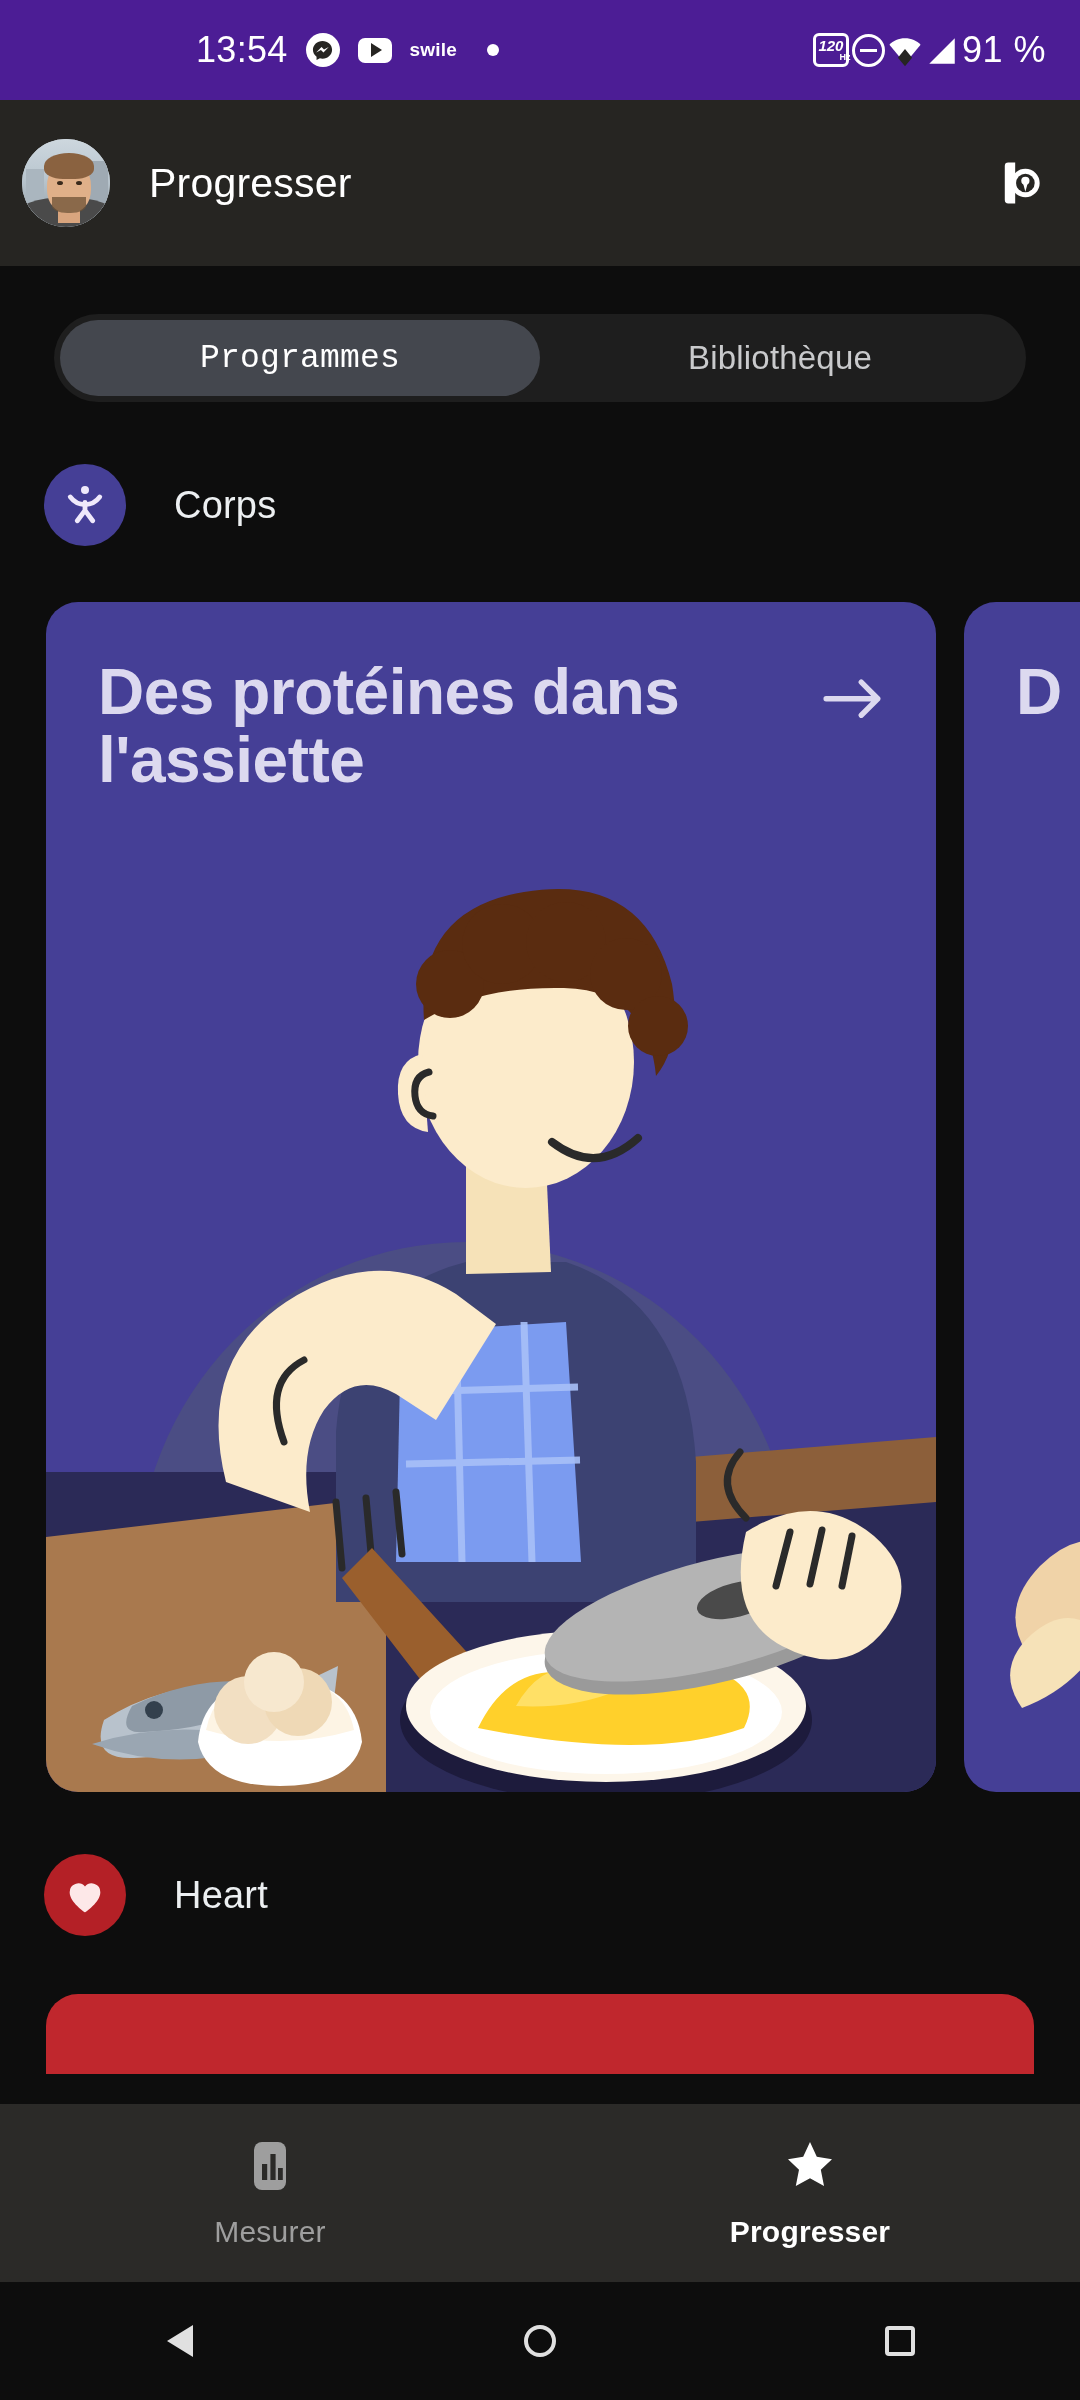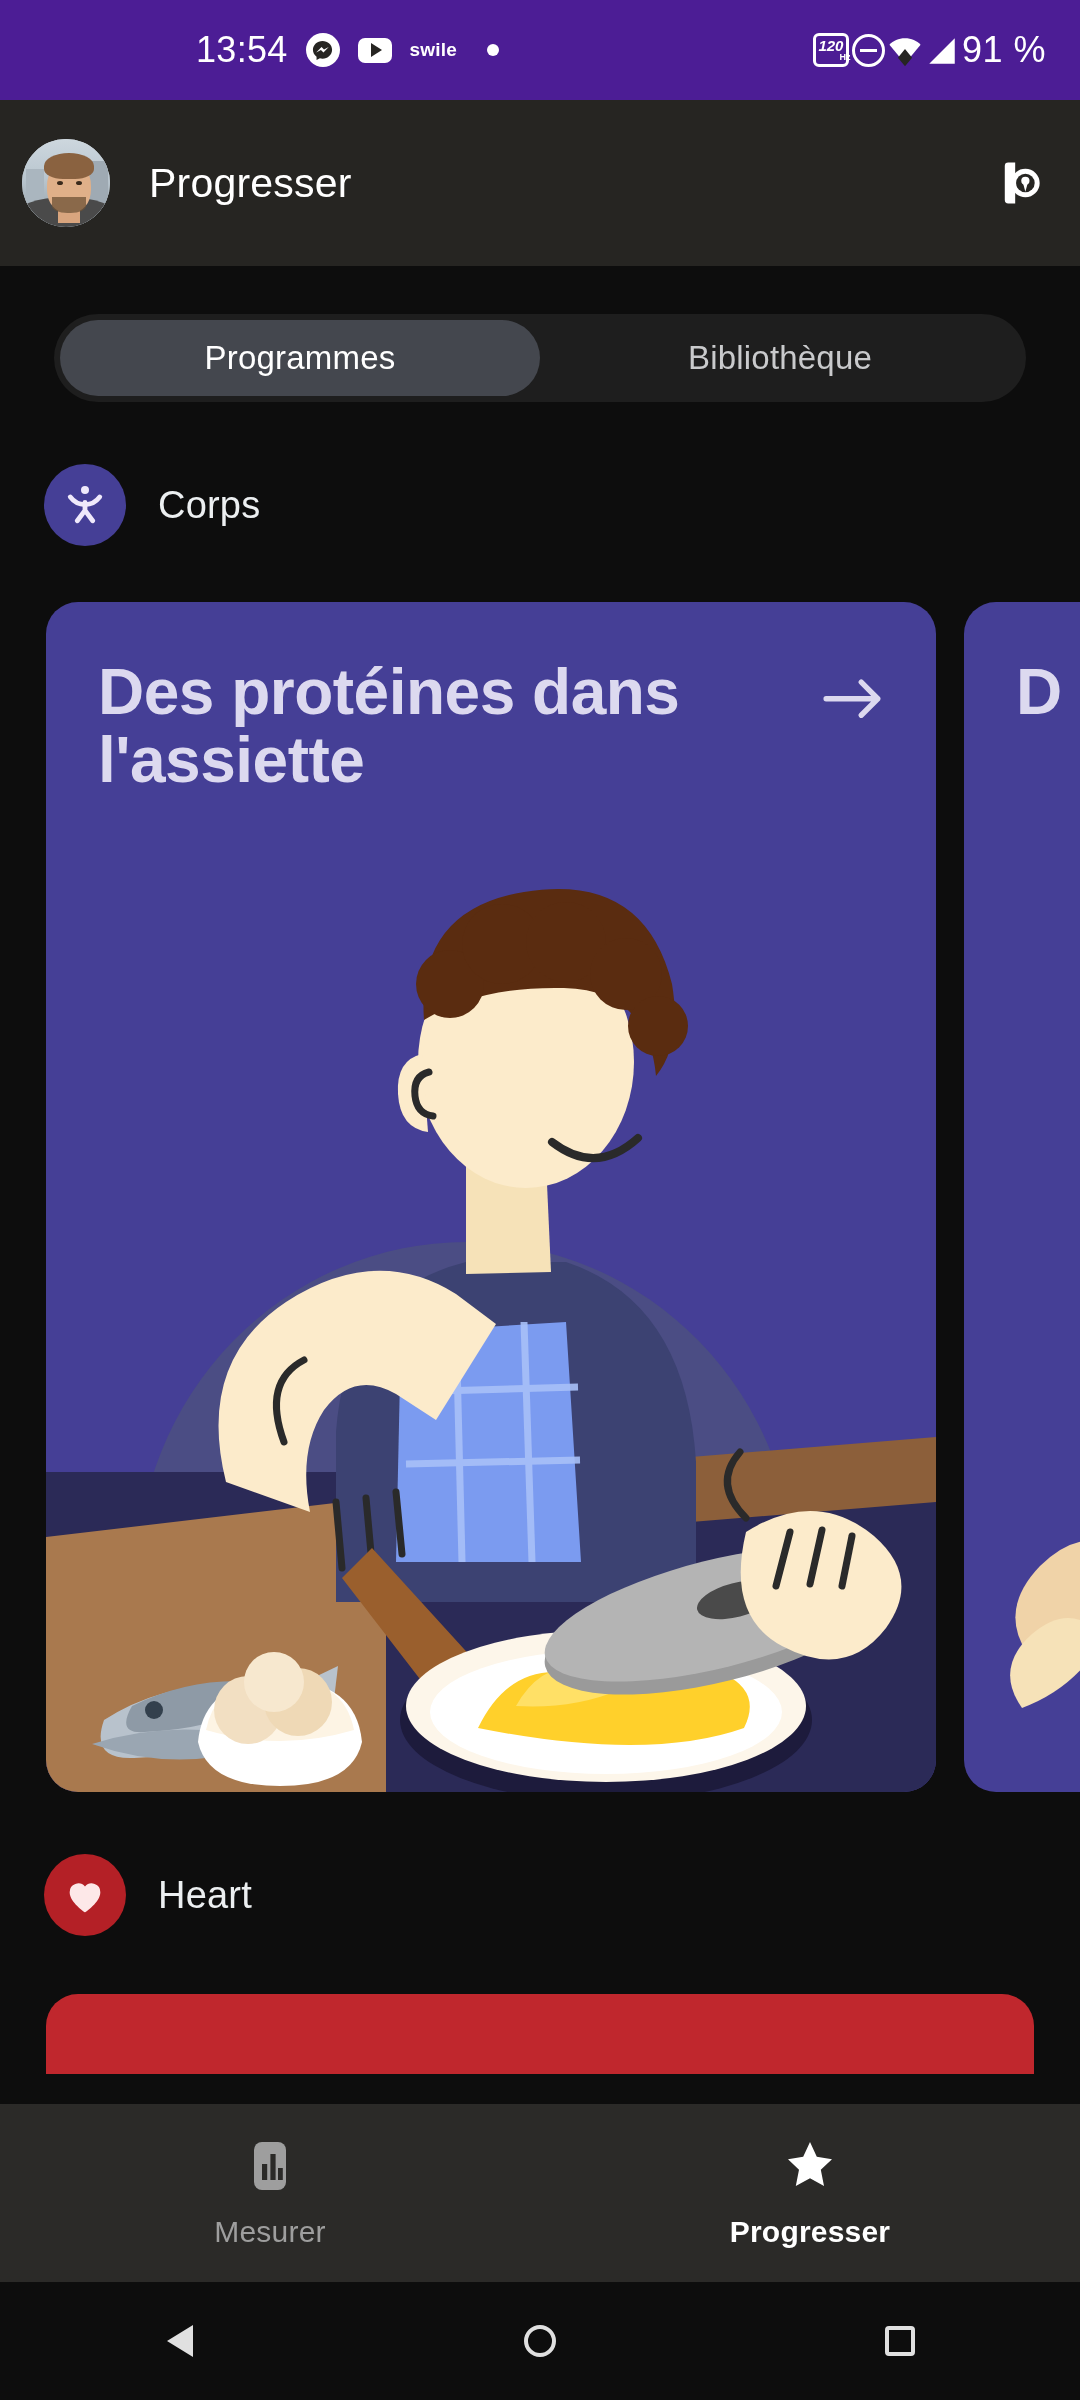--- a/index.html
+++ b/index.html
@@ -93,33 +93,33 @@
     padding:6px;
   }
   .tab {
     flex:1;
     display:flex;align-items:center;justify-content:center;
     border-radius:42px;
     font-size:33px;
     color:#c9cacc;
     letter-spacing:.2px;
   }
-  .tab.active { background:#44474e; color:#ffffff; }
+  .tab.active { background:#44474e; color:#ffffff;font-family:Liberation Mono, monospace; }
 
   
   .section { margin-top:62px; }
   .sec-head { display:flex; align-items:center; padding-left:44px; }
   .sec-badge {
     width:82px;height:82px;border-radius:50%;
     display:flex;align-items:center;justify-content:center;flex-shrink:0;
   }
   .sec-badge.corps { background:#453f96; }
   .sec-badge.heart { background:#b42026; }
   .sec-badge svg { width:46px;height:46px; }
-  .sec-title { font-size:38px; color:#eceff1; margin-left:32px; letter-spacing:.2px; }
+  .sec-title { font-size:38px; color:#eceff1; margin-left:48px; letter-spacing:.2px; }
 
   
   .carousel {
     margin-top:56px;
     display:flex;
     gap:28px;
     padding-left:46px;
   }
   .card {
     background:#453f96;

